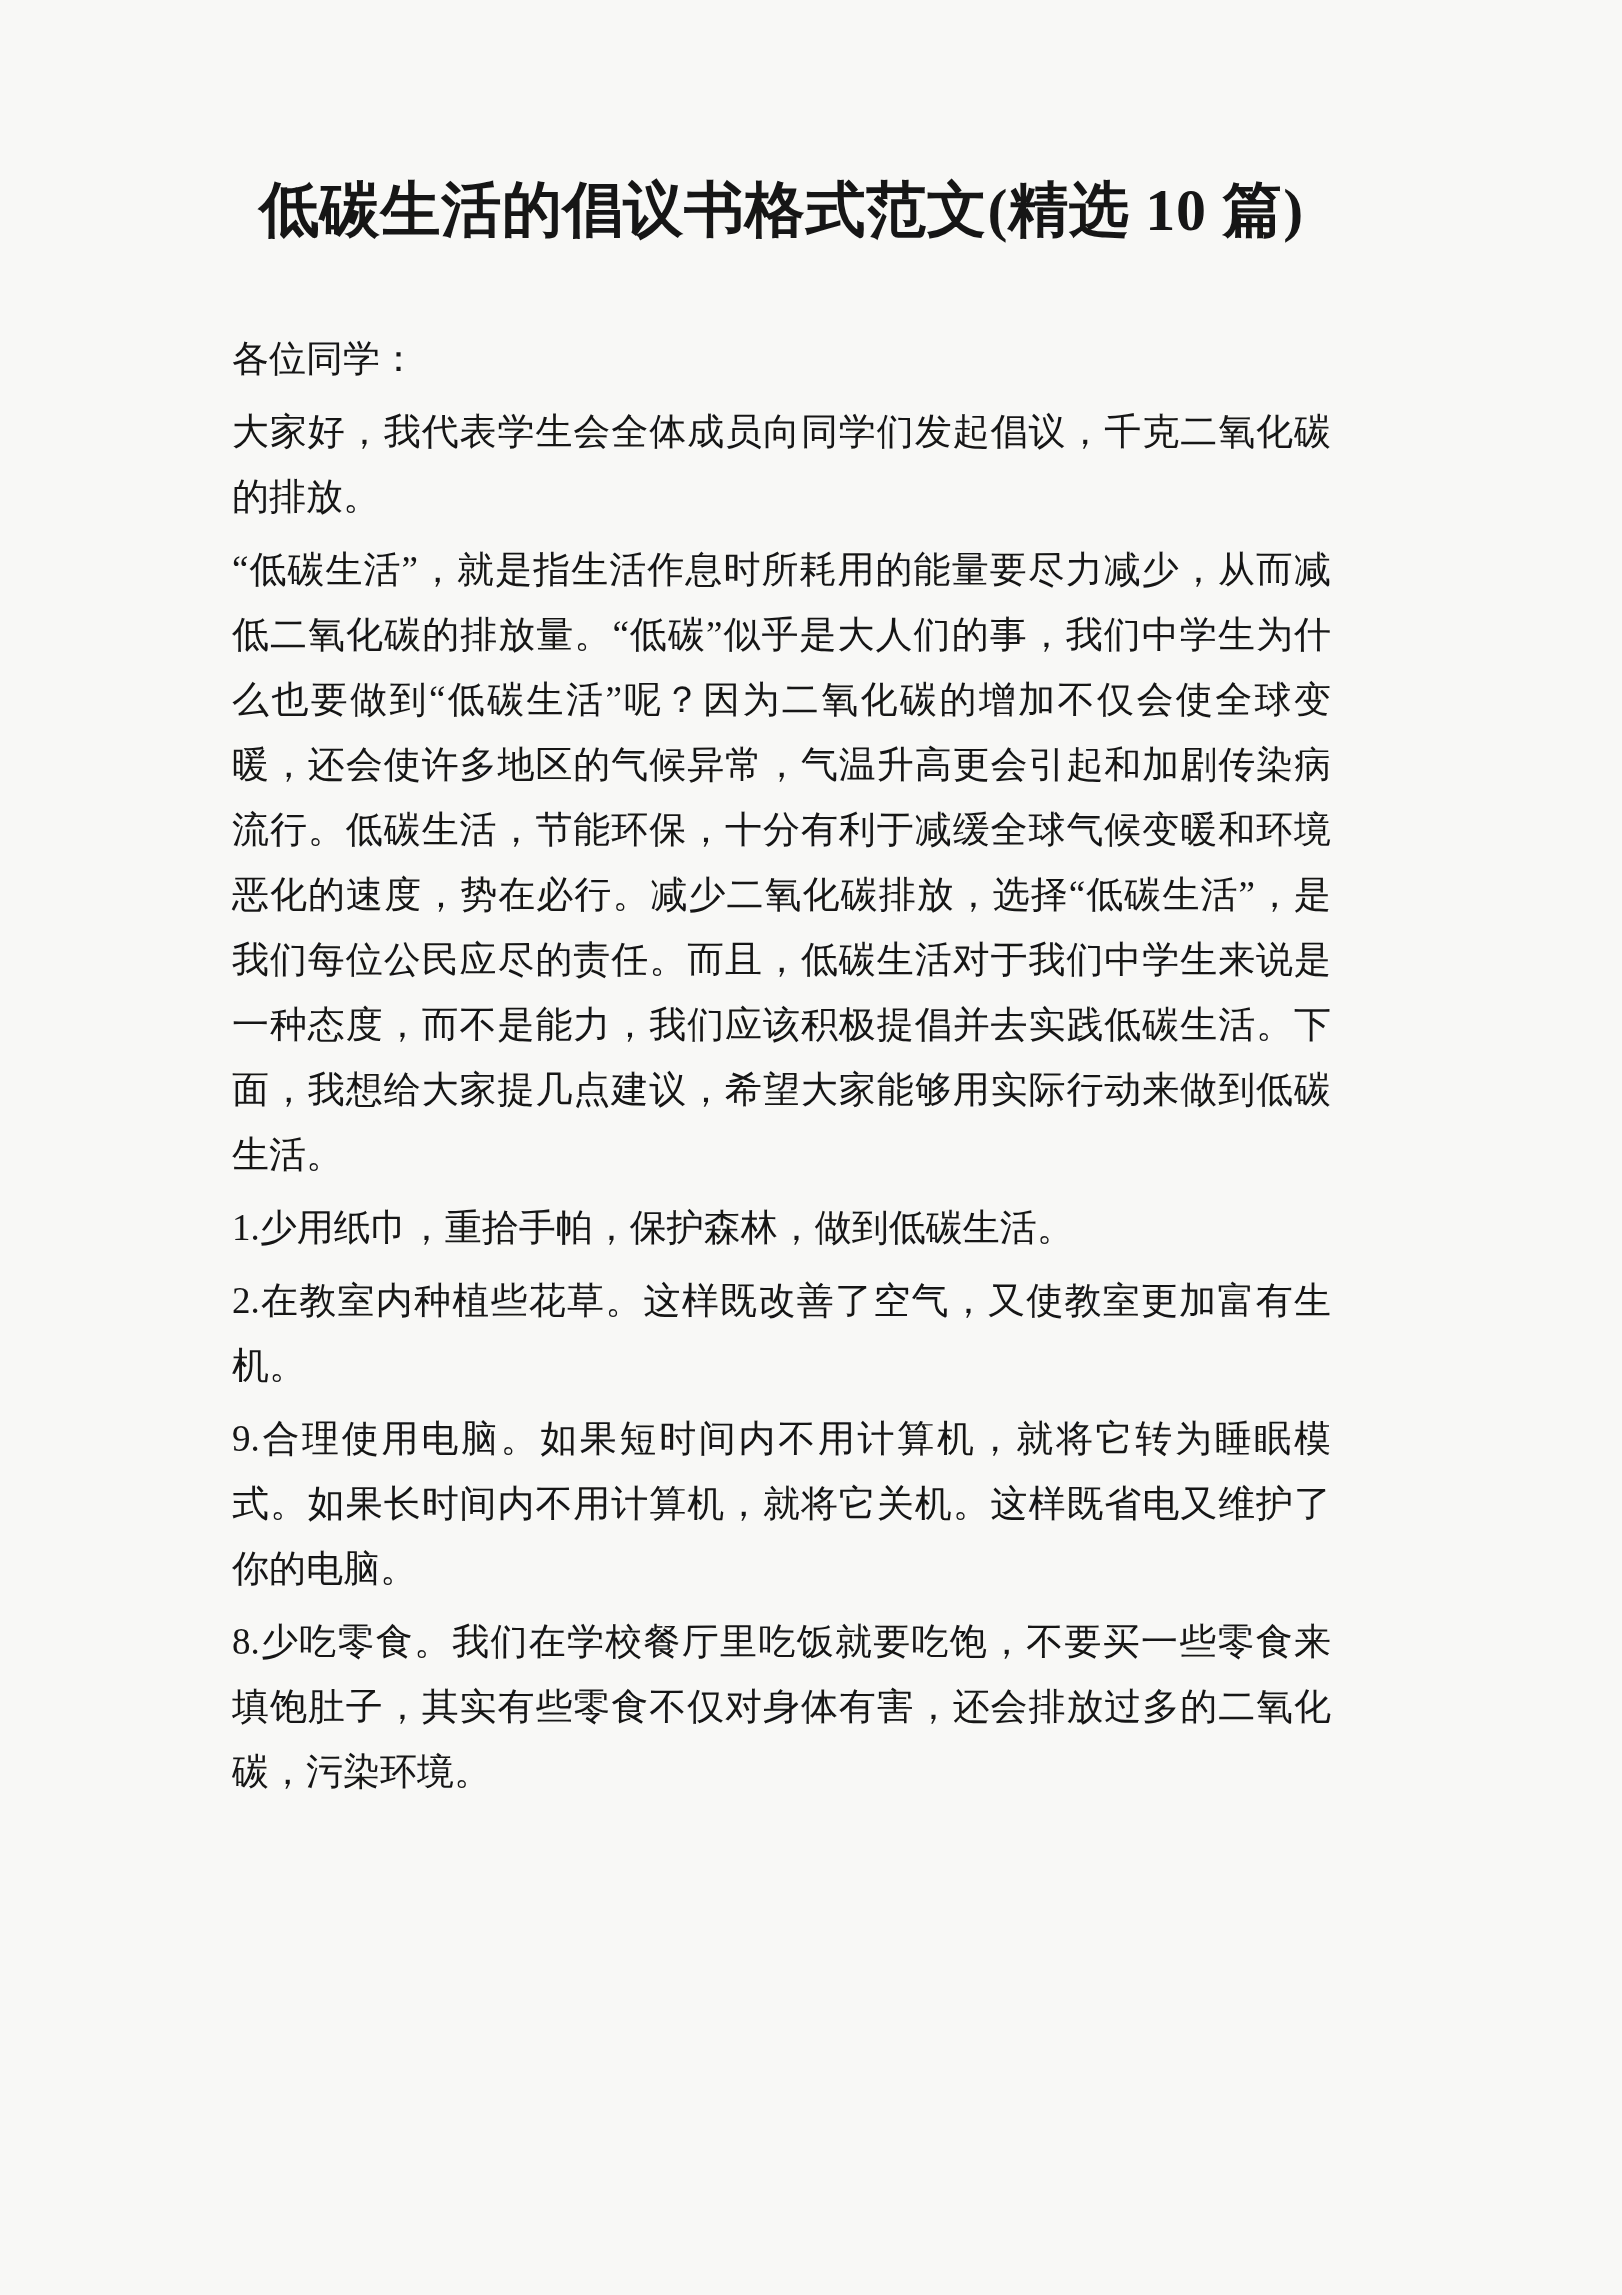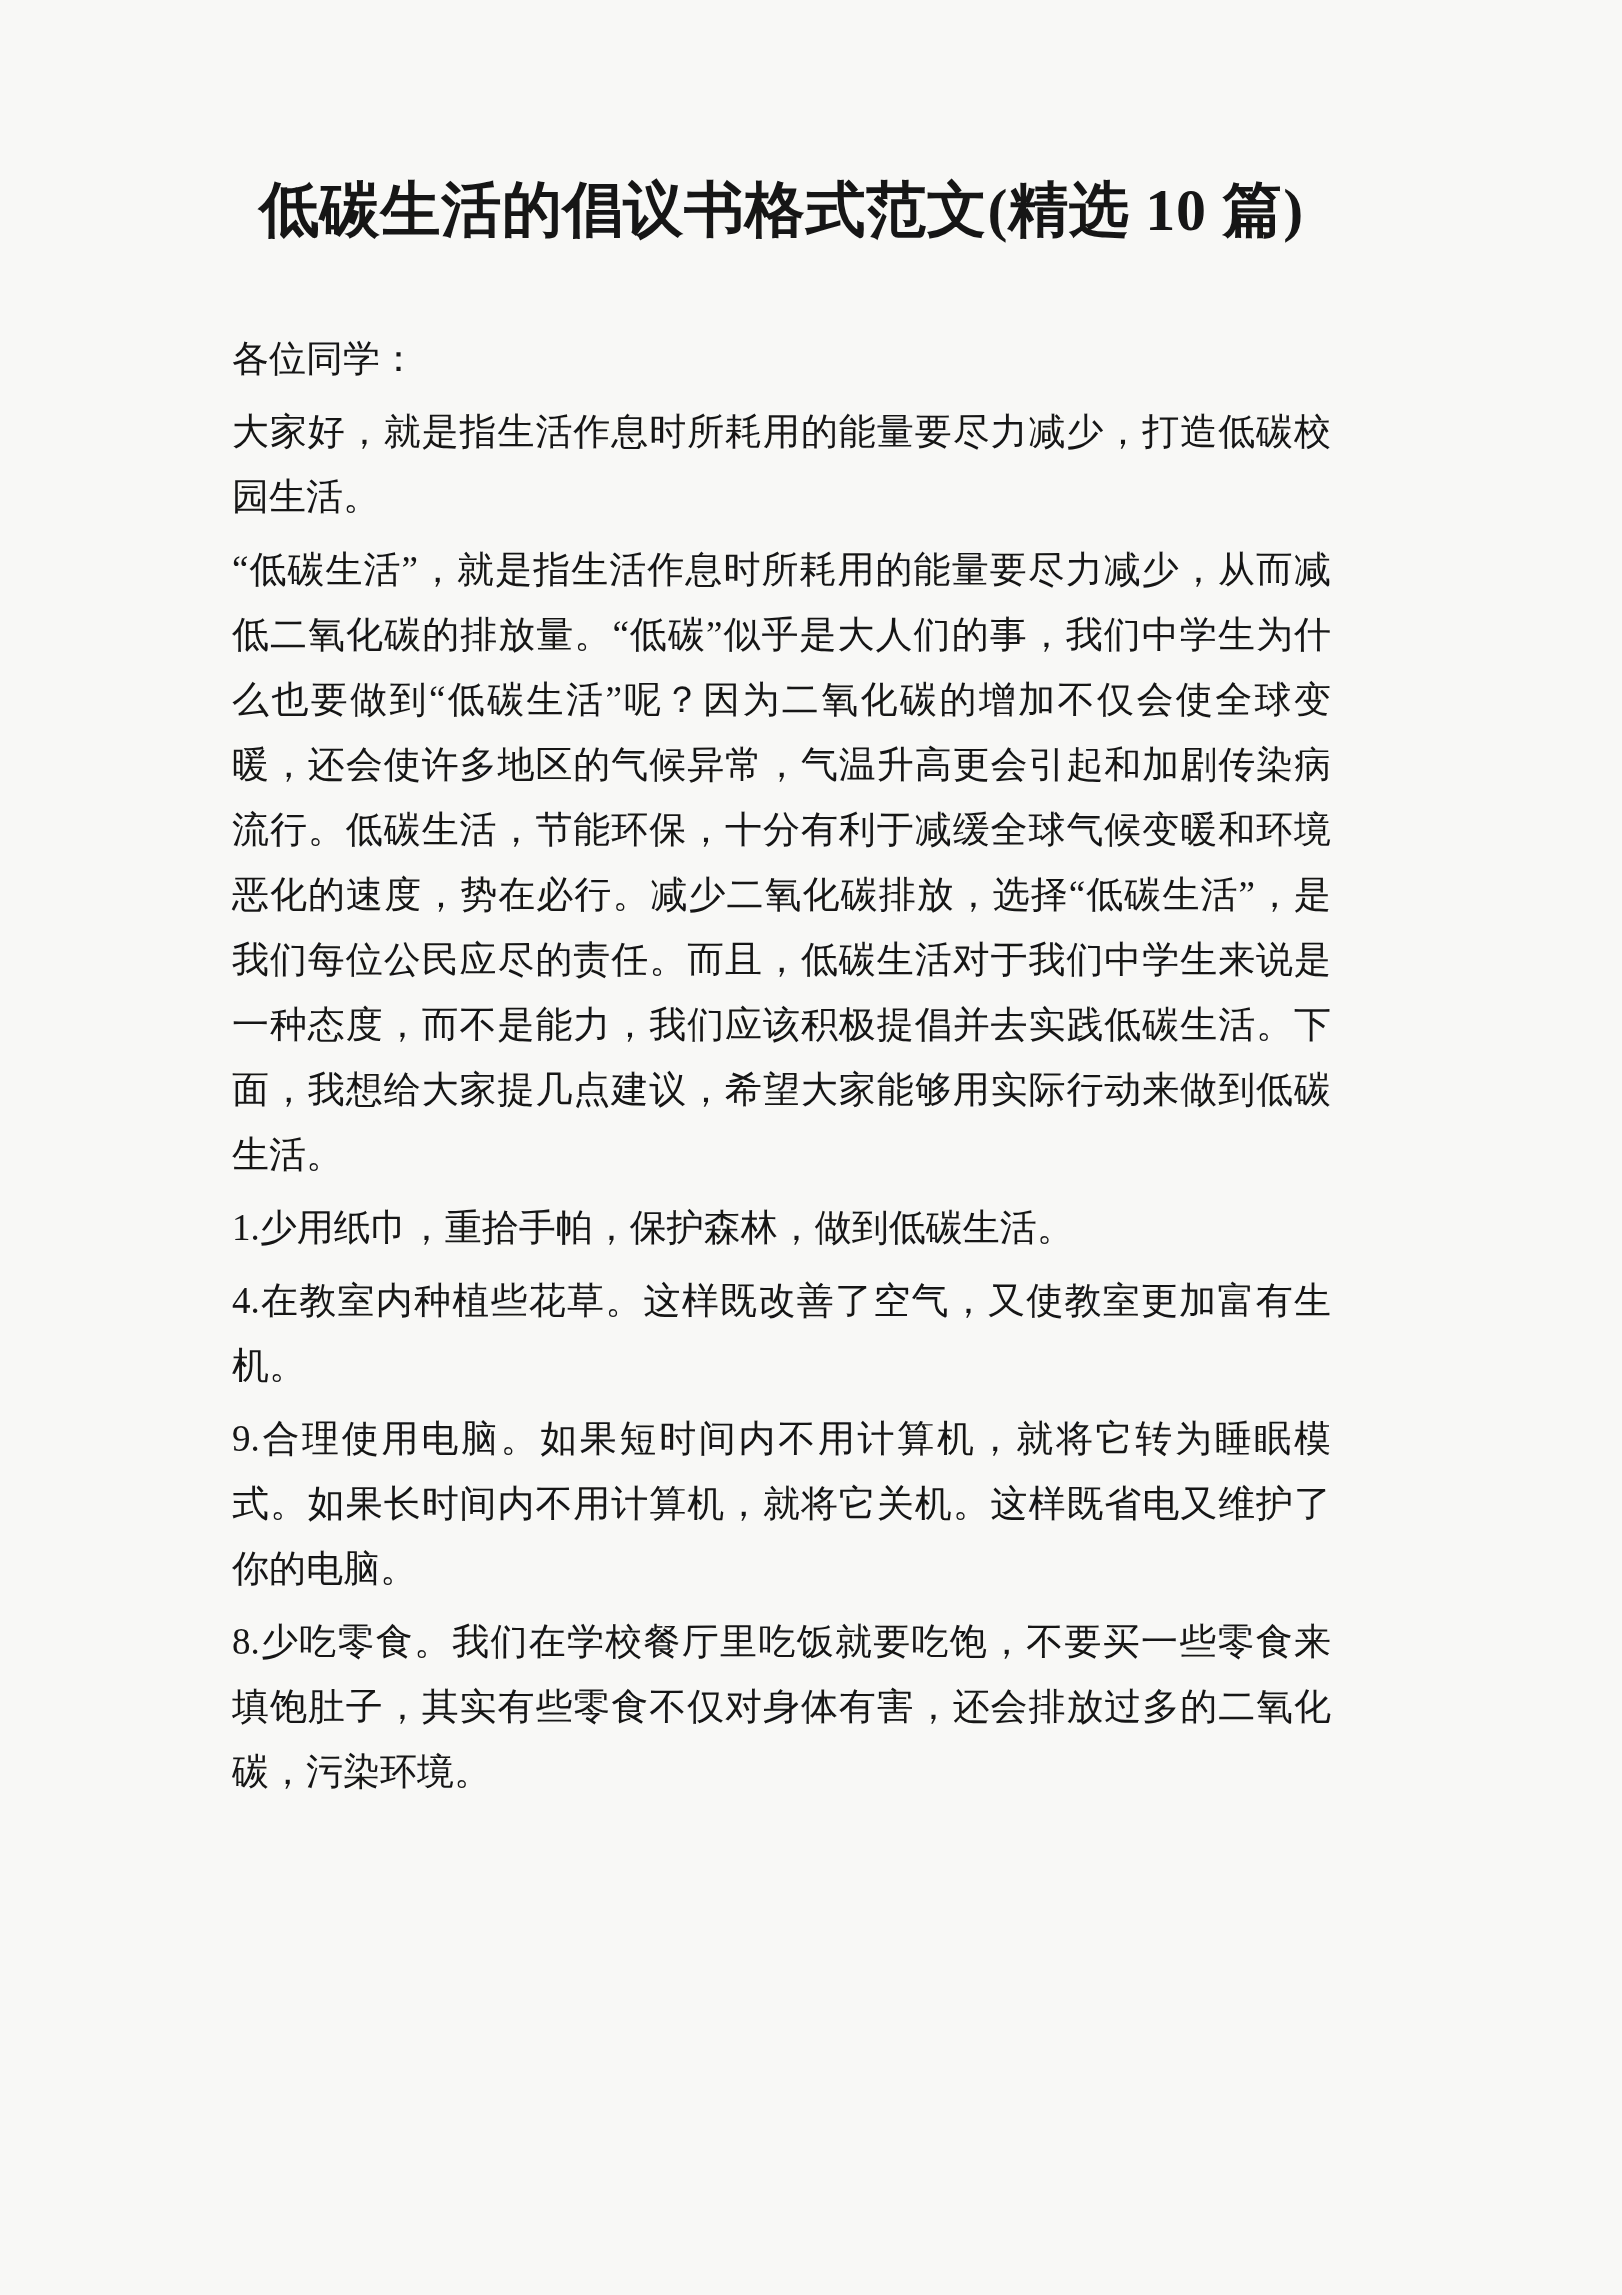--- a/index.html
+++ b/index.html
@@ -43,21 +43,21 @@
   }
 </style>
 </head>
 <body>
 
 <div class="page">
   <h1 class="doc-title">低碳生活的倡议书格式范文(精选 10 篇)</h1>
 
   <div class="doc-body">
     <p>各位同学：</p>
-    <p>大家好，就是指生活作息时所耗用的能量要尽力减少，打造低碳校园生活。</p>
+    <p>大家好，我代表学生会全体成员向同学们发起倡议，千克二氧化碳的排放。</p>
     <p>“低碳生活”，就是指生活作息时所耗用的能量要尽力减少，从而减低二氧化碳的排放量。“低碳”似乎是大人们的事，我们中学生为什么也要做到“低碳生活”呢？因为二氧化碳的增加不仅会使全球变暖，还会使许多地区的气候异常，气温升高更会引起和加剧传染病流行。低碳生活，节能环保，十分有利于减缓全球气候变暖和环境恶化的速度，势在必行。减少二氧化碳排放，选择“低碳生活”，是我们每位公民应尽的责任。而且，低碳生活对于我们中学生来说是一种态度，而不是能力，我们应该积极提倡并去实践低碳生活。下面，我想给大家提几点建议，希望大家能够用实际行动来做到低碳生活。</p>
     <p>1.少用纸巾，重拾手帕，保护森林，做到低碳生活。</p>
-    <p>4.在教室内种植些花草。这样既改善了空气，又使教室更加富有生机。</p>
+    <p>2.在教室内种植些花草。这样既改善了空气，又使教室更加富有生机。</p>
     <p>9.合理使用电脑。如果短时间内不用计算机，就将它转为睡眠模式。如果长时间内不用计算机，就将它关机。这样既省电又维护了你的电脑。</p>
     <p>8.少吃零食。我们在学校餐厅里吃饭就要吃饱，不要买一些零食来填饱肚子，其实有些零食不仅对身体有害，还会排放过多的二氧化碳，污染环境。</p>
   </div>
 </div>
 
 
 </body></html>

